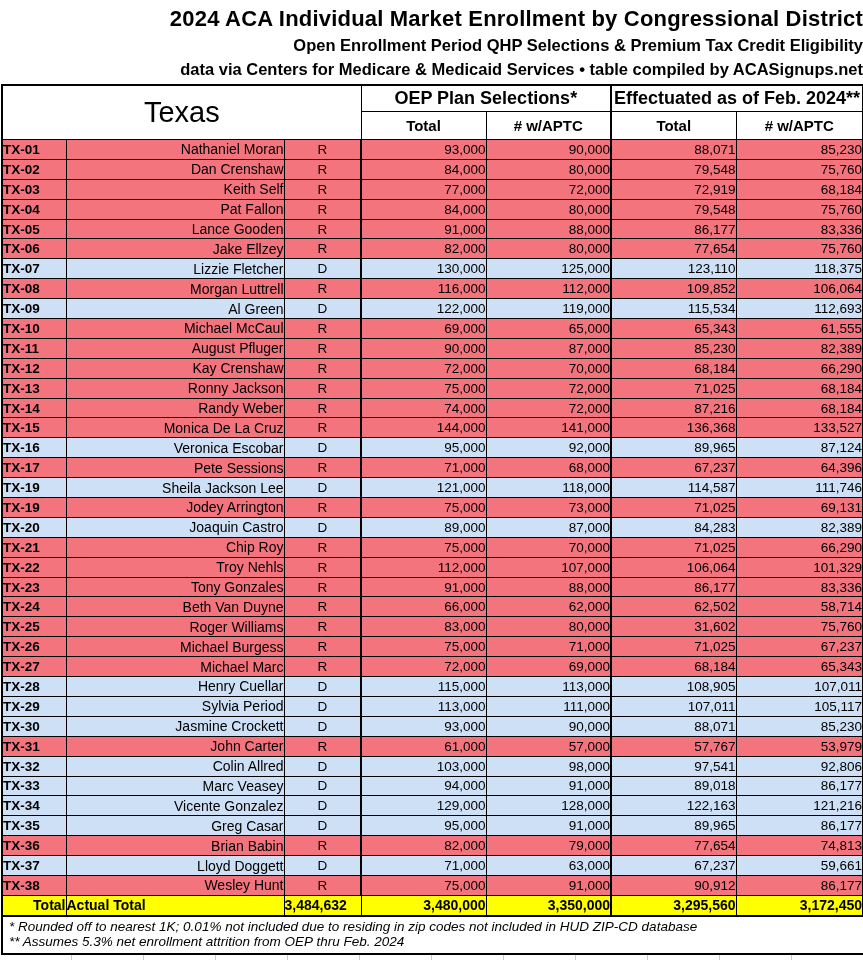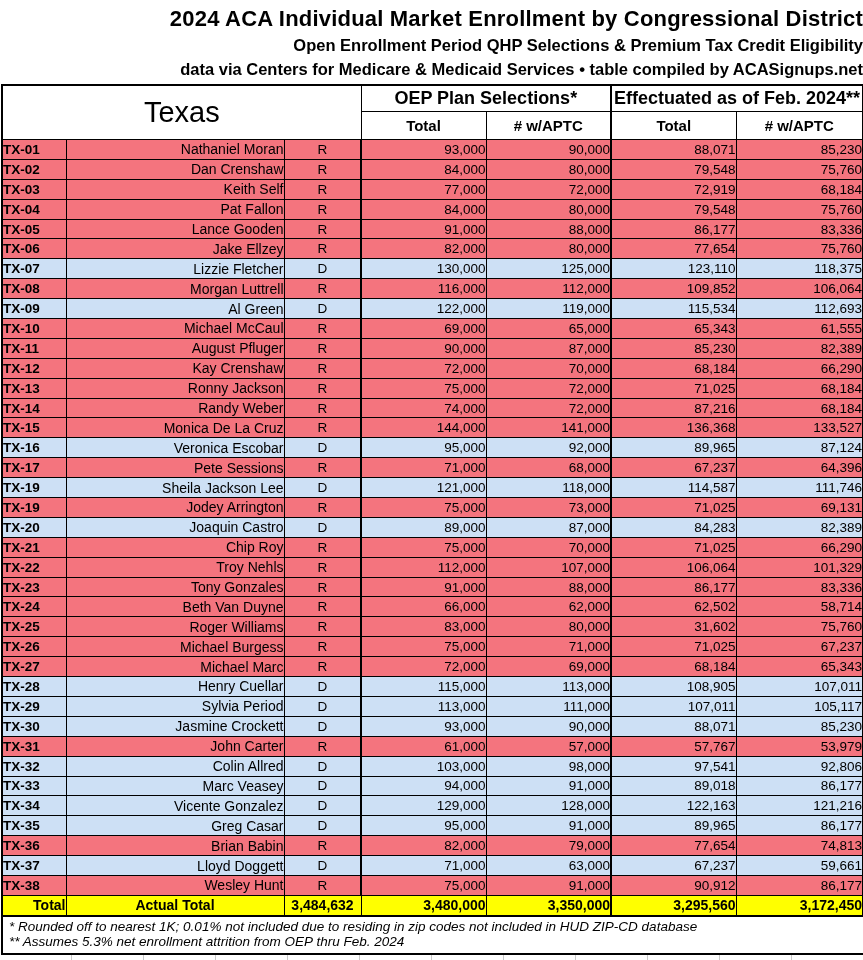--- a/index.html
+++ b/index.html
@@ -83,22 +83,22 @@
   tr.dem td { background: var(--dem-color); }
 
   tfoot td {
     background: var(--total-color);
     font-weight: bold;
     font-size: 14px;
     height: 19px;
     border-top: 2px solid #000;
   }
   td.t-label  { text-align: right; padding-right: 3px; }
-  td.t-actual-label { text-align: center; padding-right: 4px; }
-  td.t-actual { text-align: center; padding-left: 4px; border-right: 2px solid #000; }
+  td.t-actual-label { text-align: left; padding-right: 4px; }
+  td.t-actual { text-align: left; padding-left: 4px; border-right: 2px solid #000; }
   td.t-num    { text-align: right; padding-right: 6px; }
 
   
   .footnotes {
     width: 857px;
     margin-left: 1px;
     border: 2px solid #000;
     border-top: none;
     padding: 2px 0 3px 6px;
     font-style: italic;

